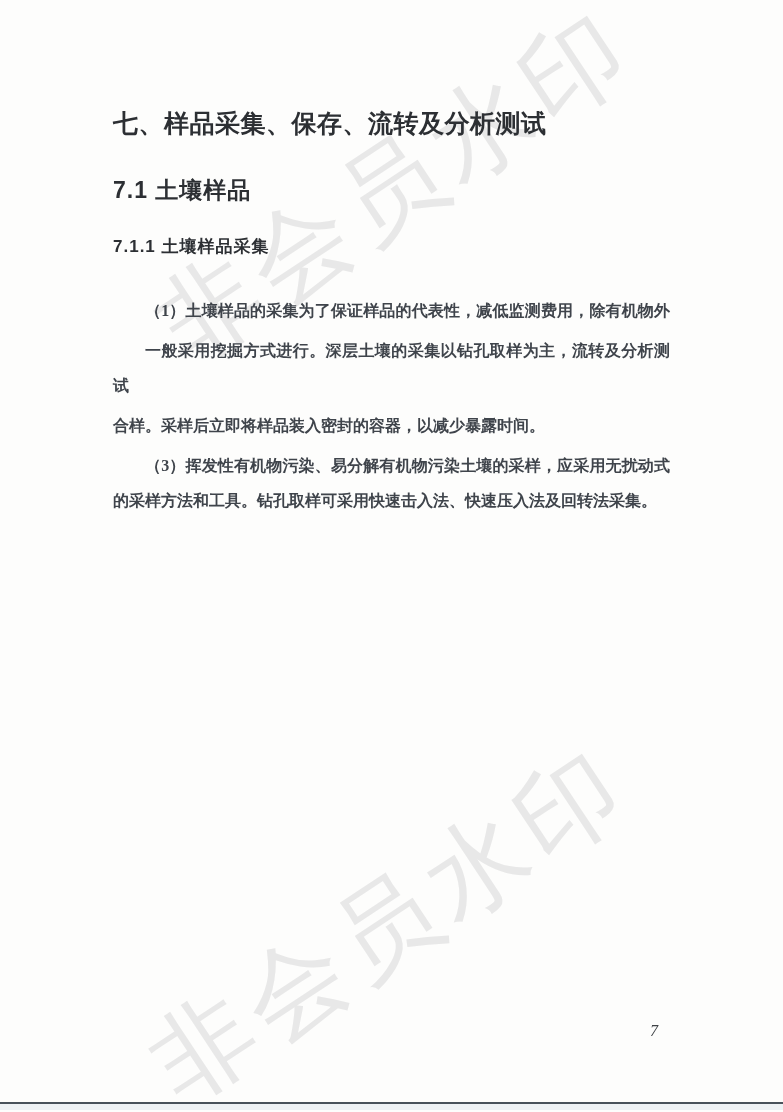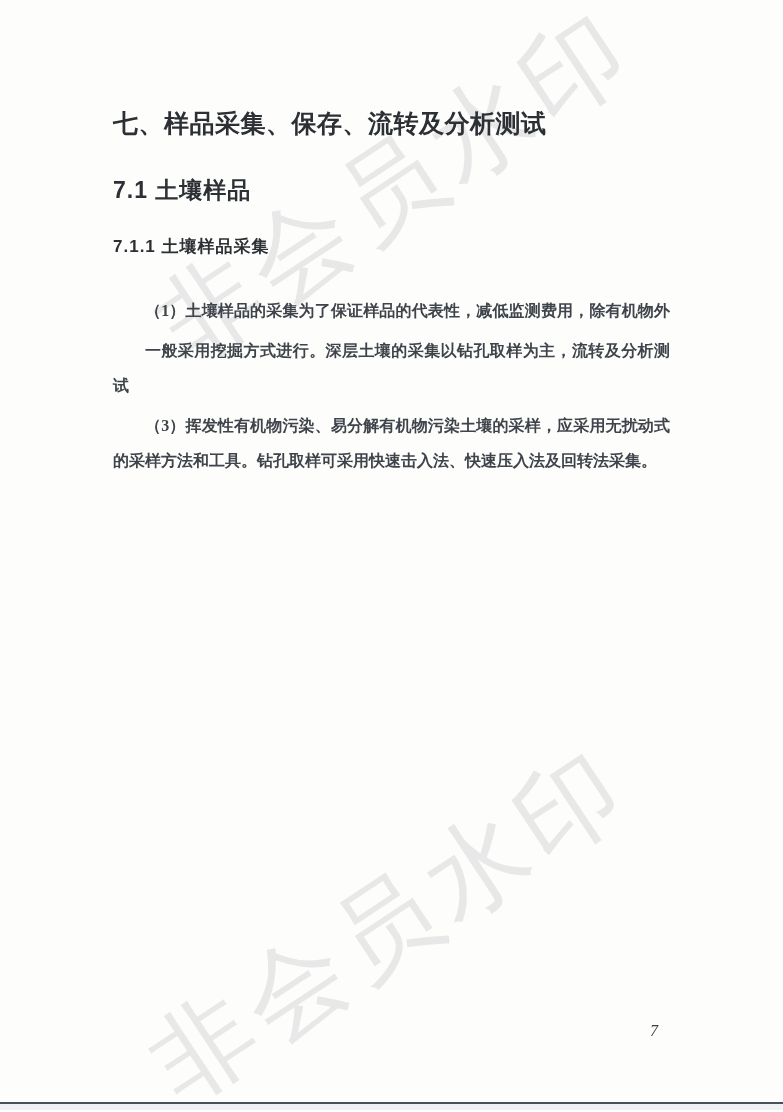--- a/index.html
+++ b/index.html
@@ -115,20 +115,21 @@
 
     <div class="para">
       <div class="bline first fill">（1）土壤样品的采集为了保证样品的代表性，减低监测费用，除有机物外</div>
     </div>
 
     <div class="para">
       <div class="bline first fill">一般采用挖掘方式进行。深层土壤的采集以钻孔取样为主，流转及分析测试</div>
     </div>
 
     <div class="para">
+      <div class="bline end">合样。采样后立即将样品装入密封的容器，以减少暴露时间。</div>
     </div>
 
     <div class="para">
       <div class="bline first fill">（3）挥发性有机物污染、易分解有机物污染土壤的采样，应采用无扰动式</div>
       <div class="bline end">的采样方法和工具。钻孔取样可采用快速击入法、快速压入法及回转法采集。</div>
     </div>
 
   </div>
 
   <div class="page-number">7</div>

